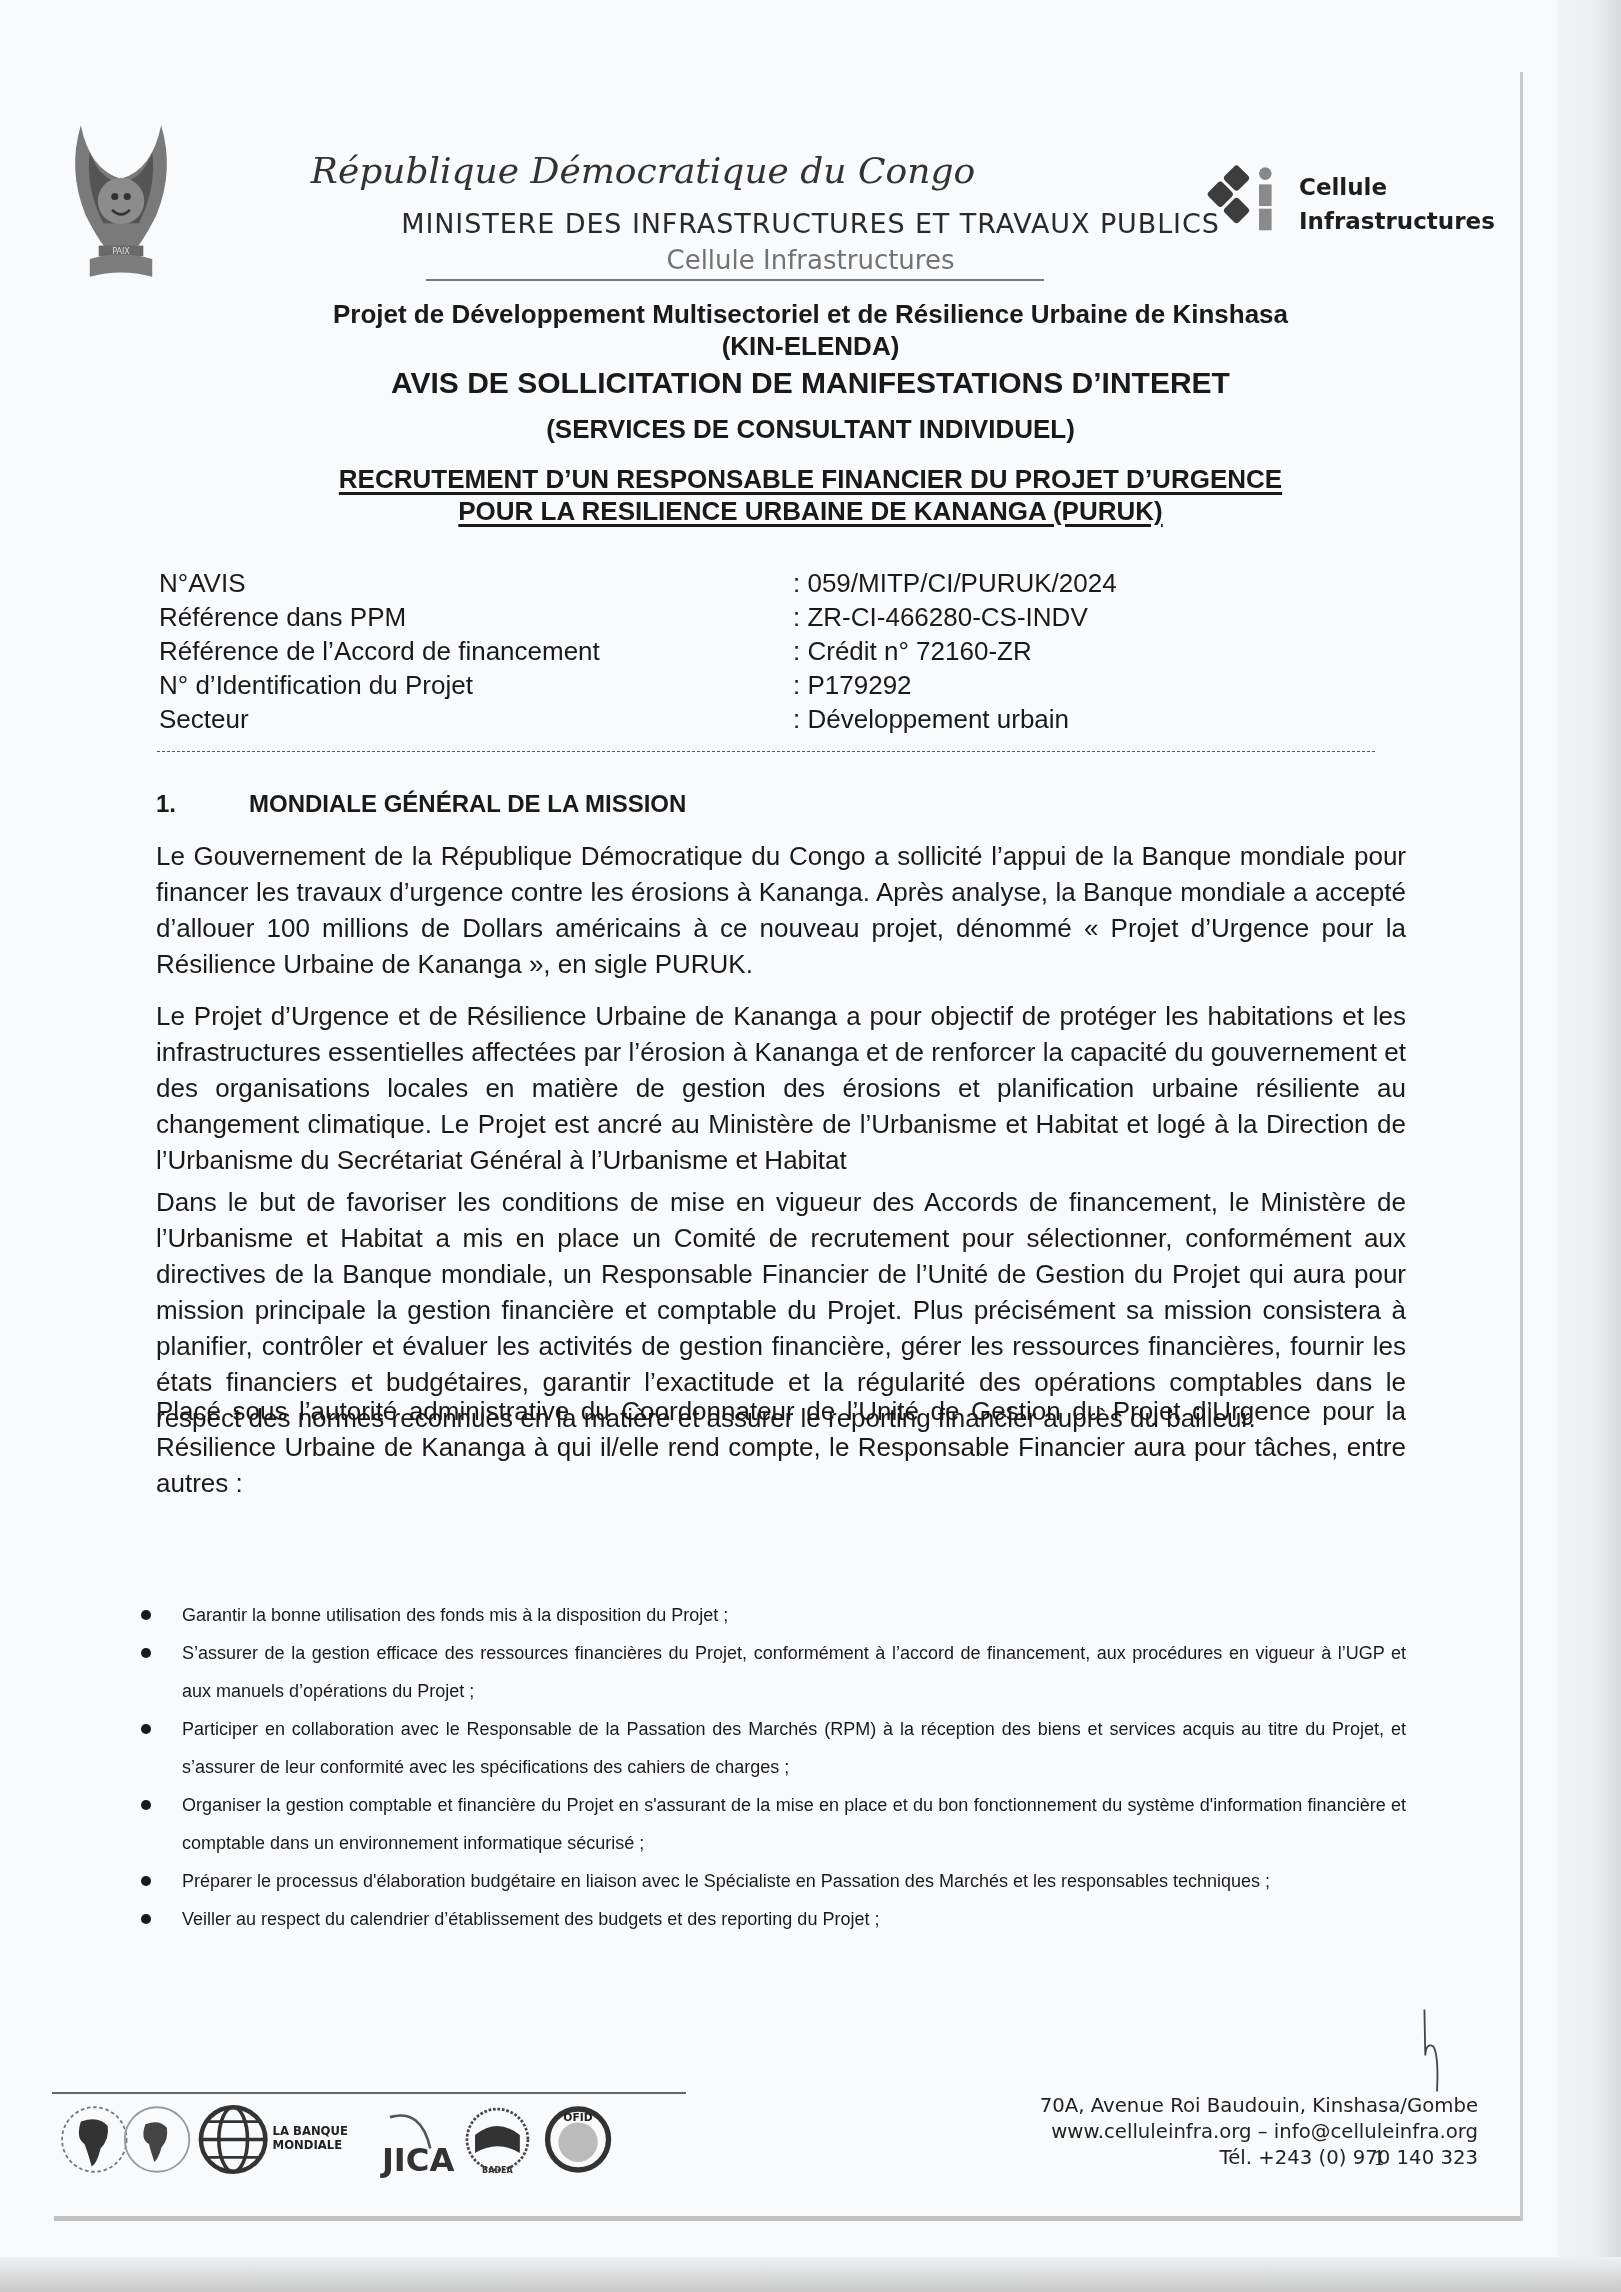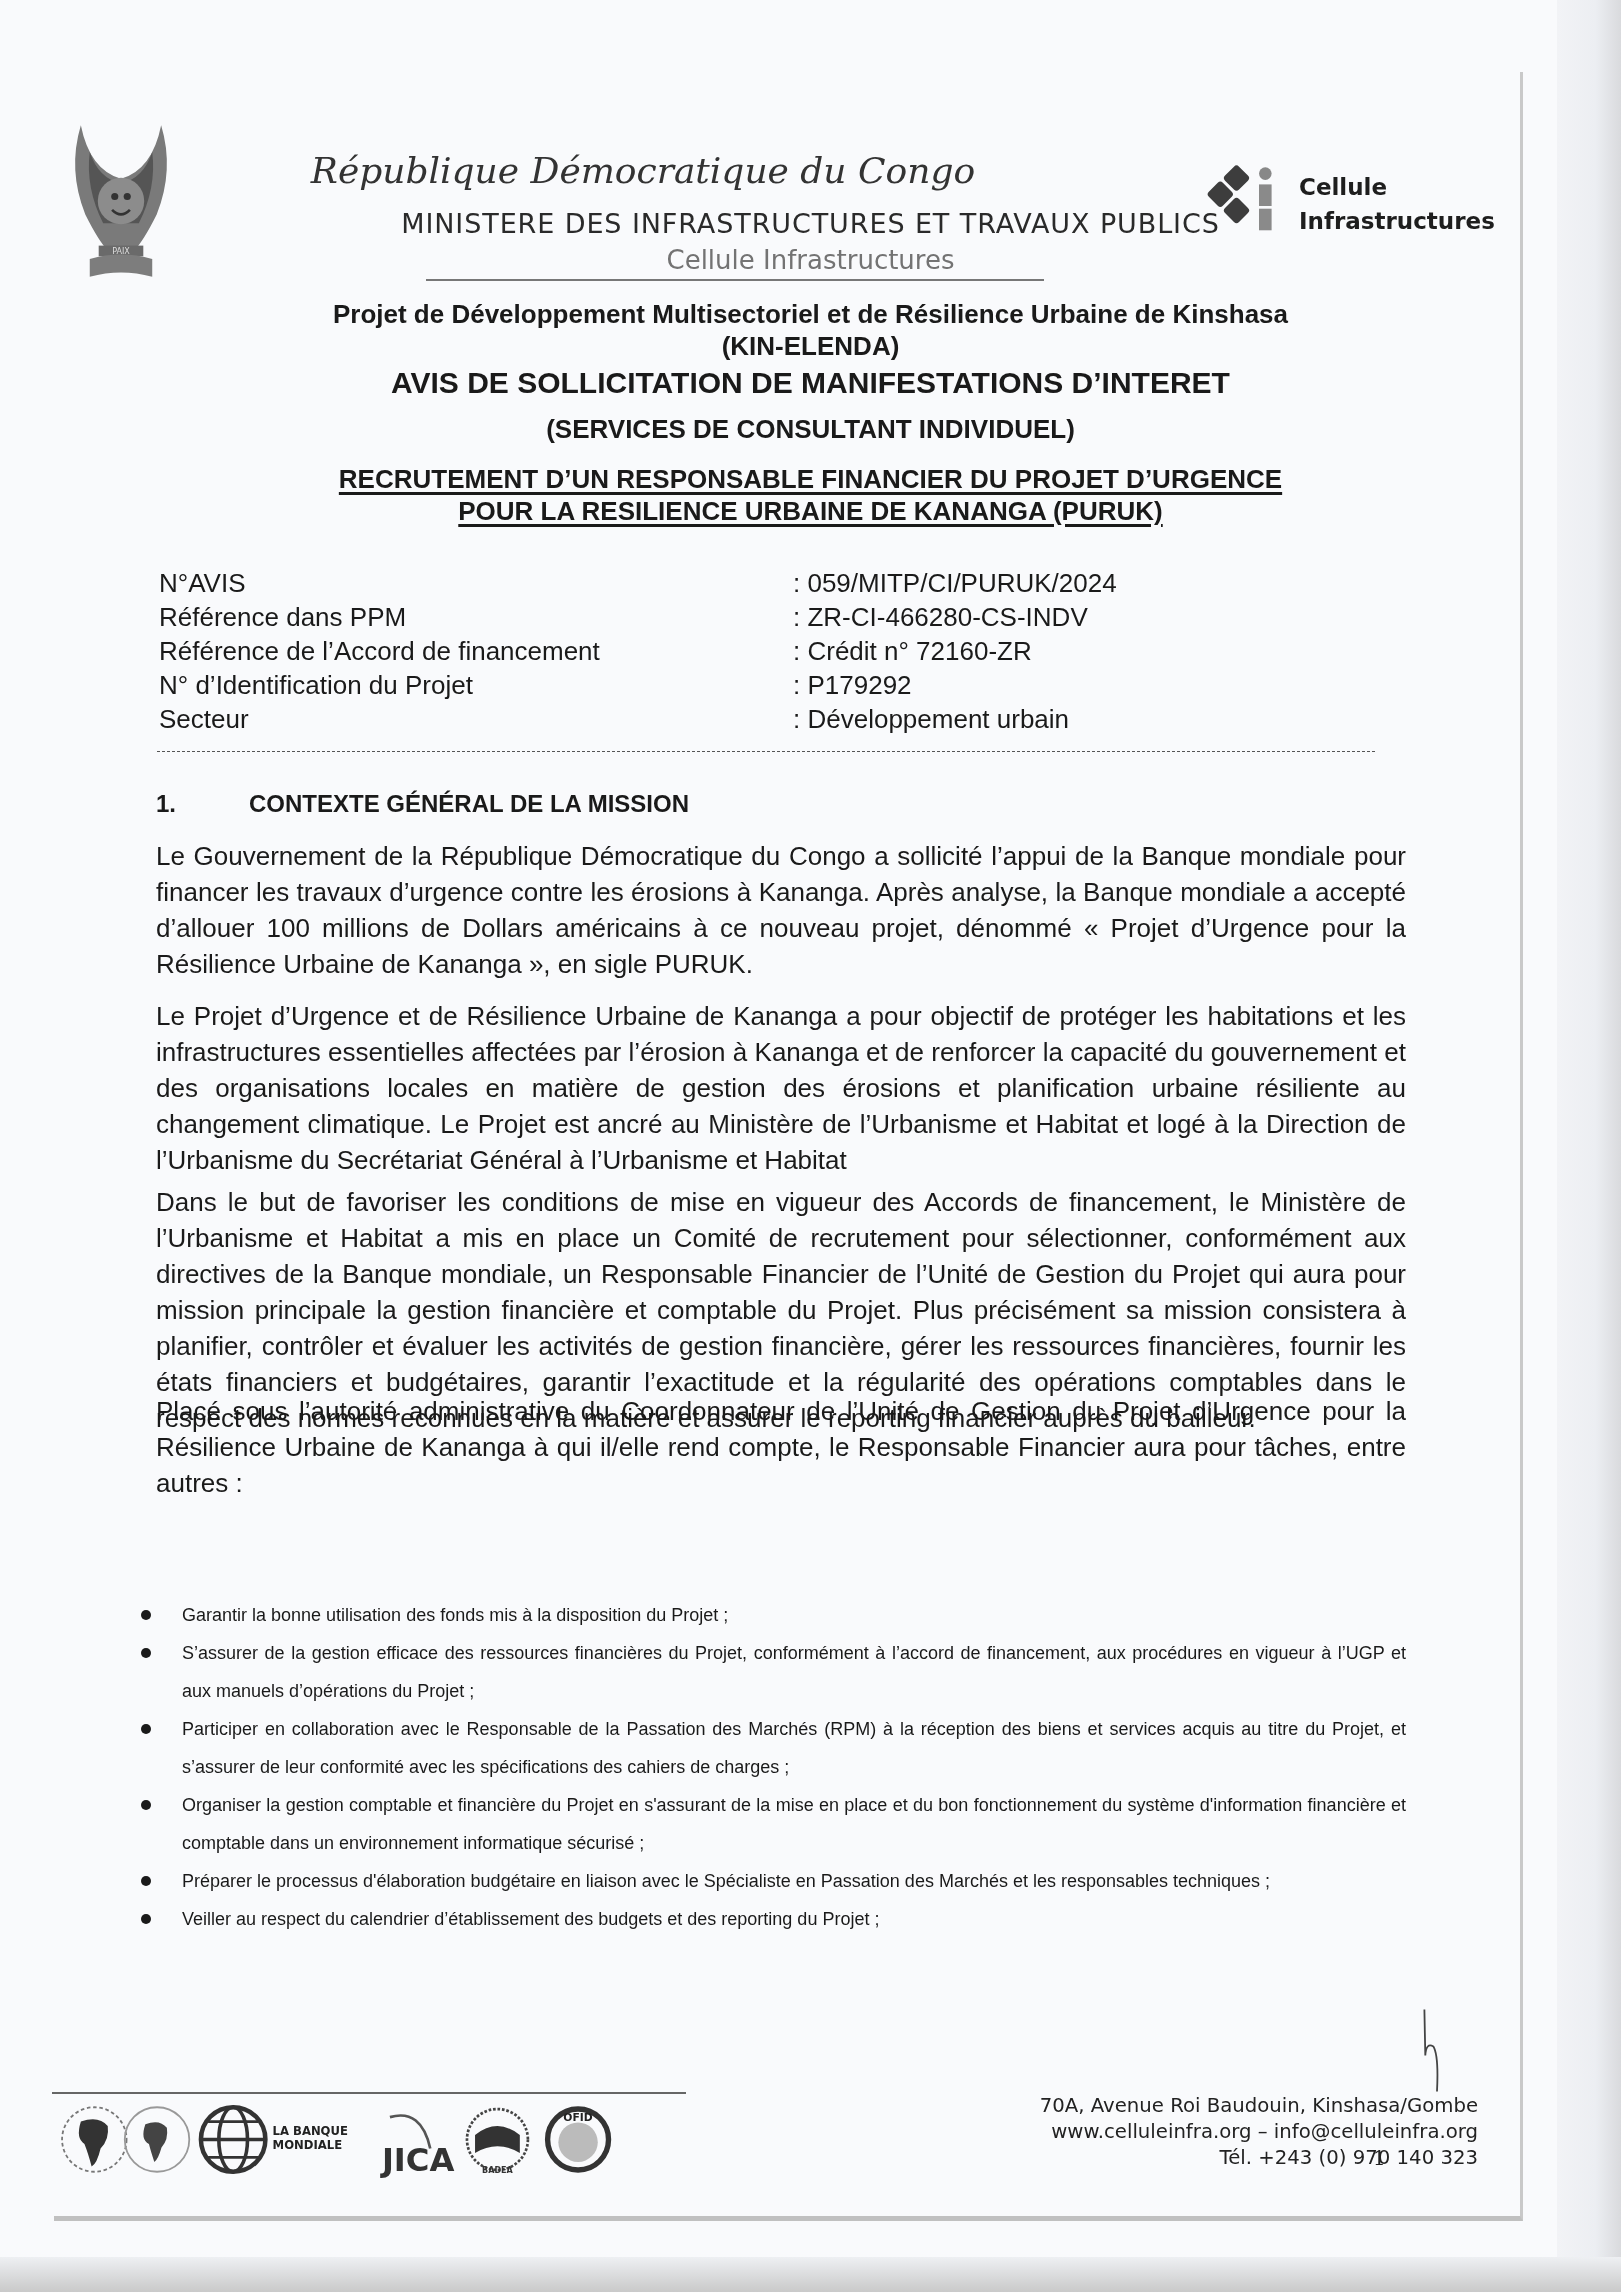--- a/index.html
+++ b/index.html
@@ -175,21 +175,21 @@
       <span class="meta-val">: P179292</span>
     </div>
     <div class="meta-row">
       <span class="meta-label">Secteur</span>
       <span class="meta-val">: Développement urbain</span>
     </div>
   </div>
   <div class="dash-rule"></div>
 
   <div class="section-head">
-    <span class="num">1.</span><span>CONTEXTE GÉNÉRAL DE LA MISSION</span>
+    <span class="num">1.</span><span>MONDIALE GÉNÉRAL DE LA MISSION</span>
   </div>
 
   <div class="para p1">Le Gouvernement de la République Démocratique du Congo a sollicité l’appui de la Banque mondiale pour financer les travaux d’urgence contre les érosions à Kananga. Après analyse, la Banque mondiale a accepté d’allouer 100 millions de Dollars américains à ce nouveau projet, dénommé « Projet d’Urgence pour la Résilience Urbaine de Kananga », en sigle PURUK.</div>
   <div class="para p2">Le Projet d’Urgence et de Résilience Urbaine de Kananga a pour objectif de protéger les habitations et les infrastructures essentielles affectées par l’érosion à Kananga et de renforcer la capacité du gouvernement et des organisations locales en matière de gestion des érosions et planification urbaine résiliente au changement climatique. Le Projet est ancré au Ministère de l’Urbanisme et Habitat et logé à la Direction de l’Urbanisme du Secrétariat Général à l’Urbanisme et Habitat</div>
   <div class="para p3">Dans le but de favoriser les conditions de mise en vigueur des Accords de financement, le Ministère de l’Urbanisme et Habitat a mis en place un Comité de recrutement pour sélectionner, conformément aux directives de la Banque mondiale, un Responsable Financier de l’Unité de Gestion du Projet qui aura pour mission principale la gestion financière et comptable du Projet. Plus précisément sa mission consistera à planifier, contrôler et évaluer les activités de gestion financière, gérer les ressources financières, fournir les états financiers et budgétaires, garantir l’exactitude et la régularité des opérations comptables dans le respect des normes reconnues en la matière et assurer le reporting financier auprès du bailleur.</div>
   <div class="para p4">Placé sous l’autorité administrative du Coordonnateur de l’Unité de Gestion du Projet d’Urgence pour la Résilience Urbaine de Kananga à qui il/elle rend compte, le Responsable Financier aura pour tâches, entre autres :</div>
 
   <ul class="bullets">
     <li><span class="dot"></span><span>Garantir la bonne utilisation des fonds mis à la disposition du Projet ;</span></li>
     <li><span class="dot"></span><span>S’assurer de la gestion efficace des ressources financières du Projet, conformément à l’accord de financement, aux procédures en vigueur à l’UGP et aux manuels d’opérations du Projet ;</span></li>

